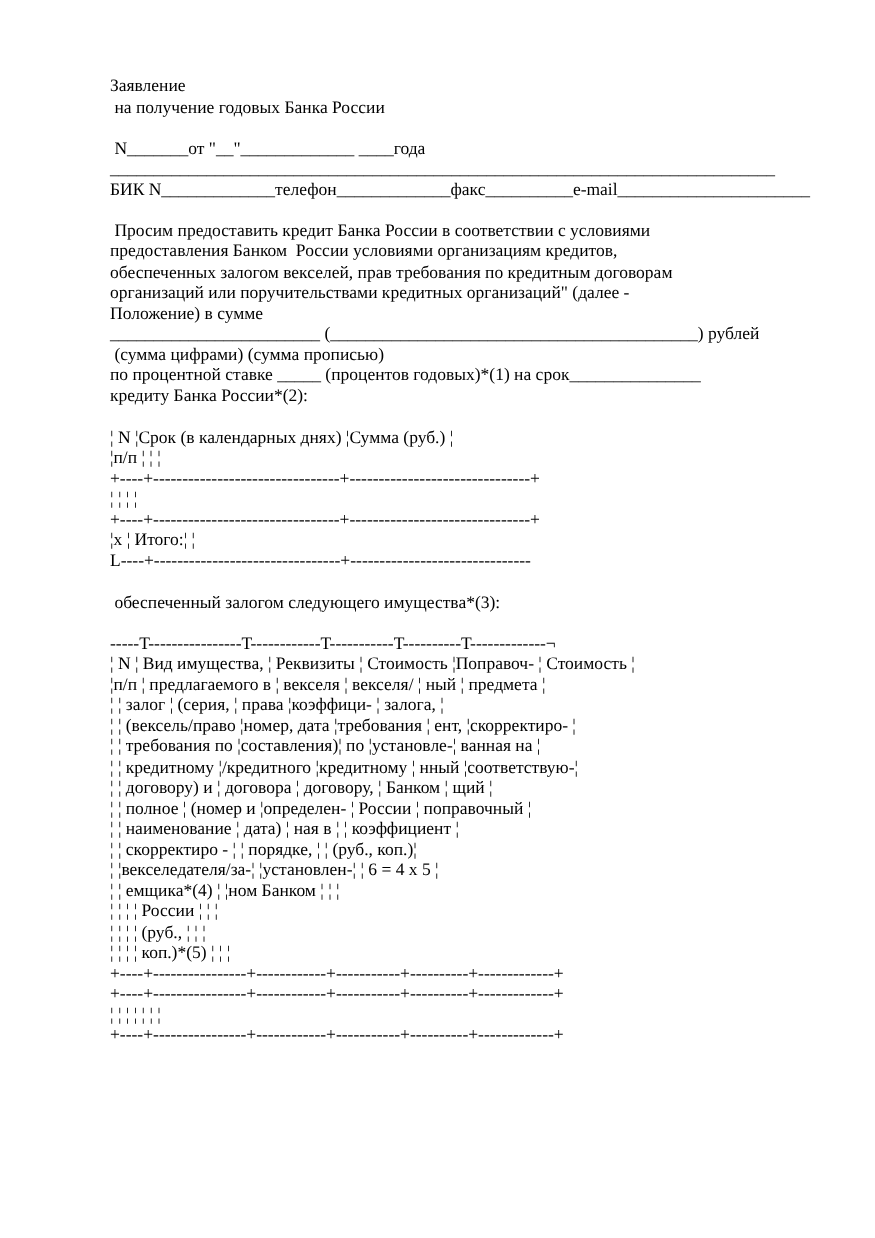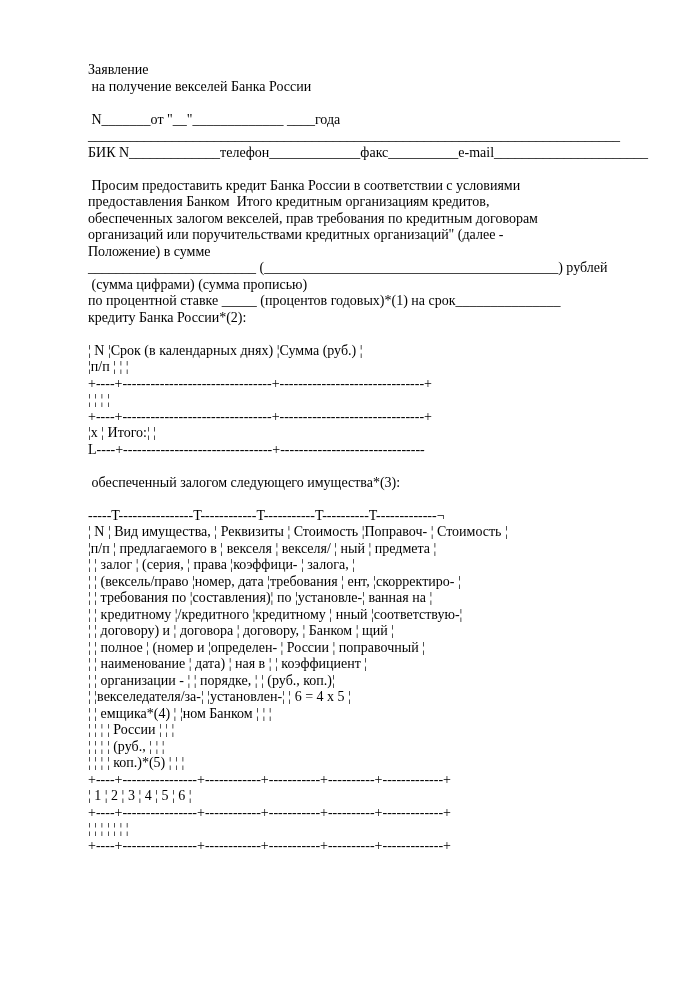--- a/index.html
+++ b/index.html
@@ -37,34 +37,34 @@
     min-height: 16.5px;
   }
 </style>
 </head>
 <body>
 
 <div class="page">
   <div class="content">
     <div class="section">
         <div class="ln">Заявление</div>
-        <div class="ln"> на получение векселей Банка России</div>
+        <div class="ln"> на получение годовых Банка России</div>
         <div class="ln"></div>
       </div>
     <div class="section">
         <div class="ln"> N_______от "__"_____________ ____года</div>
       </div>
     <div class="section">
         <div class="ln">____________________________________________________________________________</div>
         <div class="ln">БИК N_____________телефон_____________факс__________e-mail______________________</div>
         <div class="ln"></div>
       </div>
     <div class="section">
         <div class="ln"> Просим предоставить кредит Банка России в соответствии с условиями</div>
-        <div class="ln">предоставления Банком  Итого кредитным организациям кредитов,</div>
+        <div class="ln">предоставления Банком  России условиями организациям кредитов,</div>
         <div class="ln">обеспеченных залогом векселей, прав требования по кредитным договорам</div>
         <div class="ln">организаций или поручительствами кредитных организаций" (далее -</div>
         <div class="ln">Положение) в сумме</div>
         <div class="ln">________________________ (__________________________________________) рублей</div>
         <div class="ln"> (сумма цифрами) (сумма прописью)</div>
         <div class="ln">по процентной ставке _____ (процентов годовых)*(1) на срок_______________</div>
         <div class="ln">кредиту Банка России*(2):</div>
         <div class="ln"></div>
       </div>
     <div class="section ascii-table">
@@ -85,26 +85,25 @@
         <div class="ln">-----T----------------T------------T-----------T----------T-------------¬</div>
         <div class="ln">¦ N ¦ Вид имущества, ¦ Реквизиты ¦ Стоимость ¦Поправоч- ¦ Стоимость ¦</div>
         <div class="ln">¦п/п ¦ предлагаемого в ¦ векселя ¦ векселя/ ¦ ный ¦ предмета ¦</div>
         <div class="ln">¦ ¦ залог ¦ (серия, ¦ права ¦коэффици- ¦ залога, ¦</div>
         <div class="ln">¦ ¦ (вексель/право ¦номер, дата ¦требования ¦ ент, ¦скорректиро- ¦</div>
         <div class="ln">¦ ¦ требования по ¦составления)¦ по ¦установле-¦ ванная на ¦</div>
         <div class="ln">¦ ¦ кредитному ¦/кредитного ¦кредитному ¦ нный ¦соответствую-¦</div>
         <div class="ln">¦ ¦ договору) и ¦ договора ¦ договору, ¦ Банком ¦ щий ¦</div>
         <div class="ln">¦ ¦ полное ¦ (номер и ¦определен- ¦ России ¦ поправочный ¦</div>
         <div class="ln">¦ ¦ наименование ¦ дата) ¦ ная в ¦ ¦ коэффициент ¦</div>
-        <div class="ln">¦ ¦ организации - ¦ ¦ порядке, ¦ ¦ (руб., коп.)¦</div>
+        <div class="ln">¦ ¦ скорректиро - ¦ ¦ порядке, ¦ ¦ (руб., коп.)¦</div>
         <div class="ln">¦ ¦векселедателя/за-¦ ¦установлен-¦ ¦ 6 = 4 х 5 ¦</div>
         <div class="ln">¦ ¦ емщика*(4) ¦ ¦ном Банком ¦ ¦ ¦</div>
         <div class="ln">¦ ¦ ¦ ¦ России ¦ ¦ ¦</div>
         <div class="ln">¦ ¦ ¦ ¦ (руб., ¦ ¦ ¦</div>
         <div class="ln">¦ ¦ ¦ ¦ коп.)*(5) ¦ ¦ ¦</div>
         <div class="ln">+----+----------------+------------+-----------+----------+-------------+</div>
-        <div class="ln">¦ 1 ¦ 2 ¦ 3 ¦ 4 ¦ 5 ¦ 6 ¦</div>
         <div class="ln">+----+----------------+------------+-----------+----------+-------------+</div>
         <div class="ln">¦ ¦ ¦ ¦ ¦ ¦ ¦</div>
         <div class="ln">+----+----------------+------------+-----------+----------+-------------+</div>
       </div>
   </div>
 </div>
 
 </body></html>

